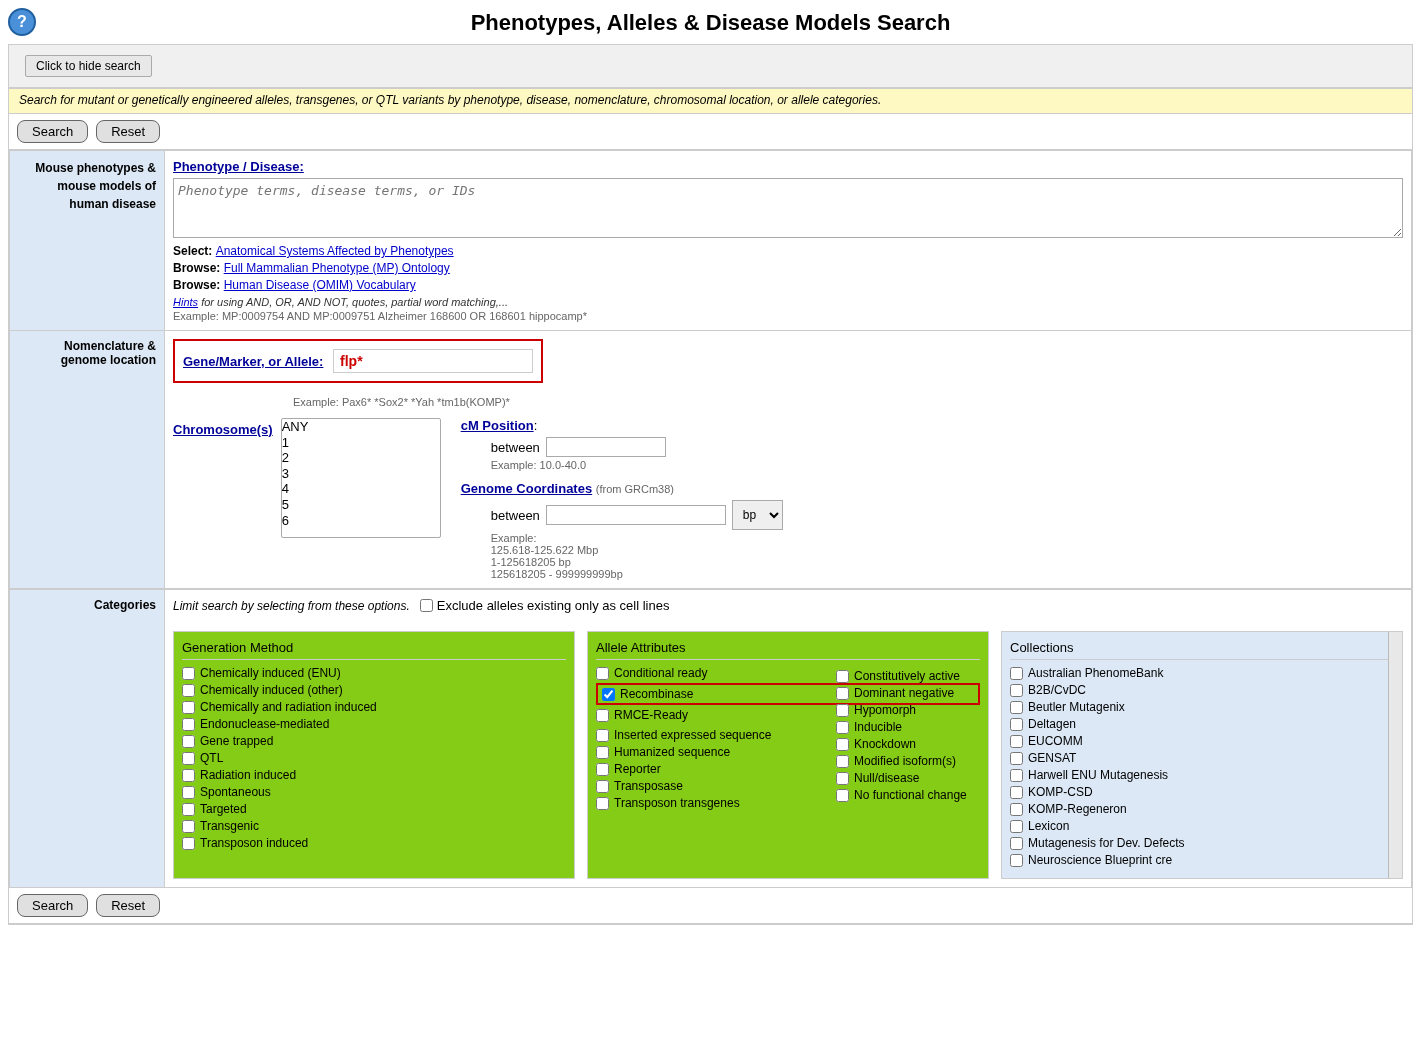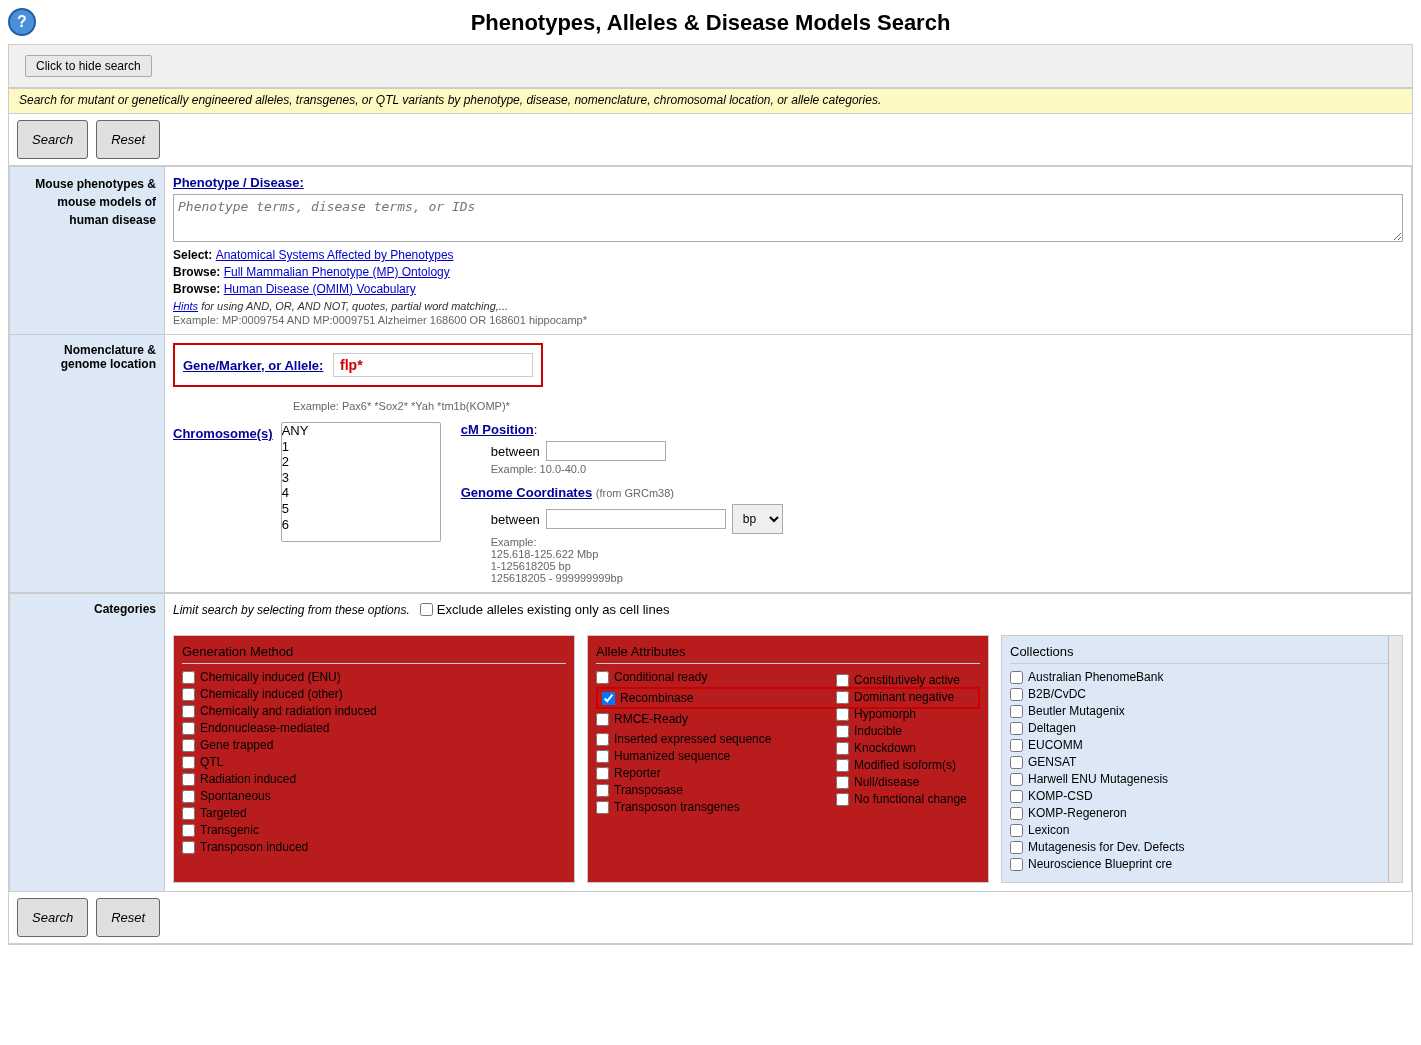--- a/index.html
+++ b/index.html
@@ -24,26 +24,26 @@
     }
     
     .search-description {
       font-style: italic; font-size: 12px; padding: 4px 10px 6px;
       border-top: 1px solid #ccc; border-bottom: 1px solid #ccc;
       background: #fef9c3;
     }
     
     .search-btn-row { padding: 6px 8px; display: flex; gap: 8px; align-items: center; border-bottom: 1px solid #ccc; }
     .btn-search, .btn-reset {
-      padding: 11px 14px; border: 1px solid #666; background: #e0e0e0;
-      cursor: pointer; font-size: 13px; border-radius: 3px; font-style: italic;
+      padding: 3px 14px; border: 1px solid #666; background: #e0e0e0;
+      cursor: pointer; font-size: 13px; border-radius: 8px;
     }
     
     .phenotype-textarea {
-      width: 100%; height: 48px; border: 1px solid #aaa; color: #999;
+      width: 100%; height: 60px; border: 1px solid #aaa; color: #999;
       font-style: italic; font-size: 13px; padding: 4px; resize: vertical;
     }
     
     .link-blue { color: #0000cc; text-decoration: underline; cursor: pointer; }
     .link-dark { color: #000099; text-decoration: underline; cursor: pointer; font-weight: bold; }
     
     .browse-row { margin: 3px 0; font-size: 12px; }
     .browse-label { font-weight: bold; text-align: center; }
     .hints-row { font-size: 11px; color: #333; margin-top: 4px; font-style: italic; }
     .example-row { font-size: 11px; color: #666; margin-top: 2px; }
@@ -69,21 +69,21 @@
     .cm-example { font-size: 11px; color: #666; margin-left: 30px; }
     
     .genome-coords-label { color: #000099; text-decoration: underline; cursor: pointer; font-weight: bold; font-size: 13px; margin-top: 8px; }
     .genome-coords-note { font-size: 11px; color: #666; }
     .genome-between-row { display: flex; align-items: center; gap: 6px; margin: 4px 0 2px 30px; }
     .genome-input { border: 1px solid #aaa; padding: 2px 4px; width: 180px; font-size: 12px; }
     .bp-select { border: 1px solid #aaa; padding: 6px; font-size: 12px; }
     .genome-example { font-size: 11px; color: #666; margin-left: 30px; }
     
     .gen-method-col, .allele-attr-col, .collections-col {
-      flex: 1; background: #b91c1c; padding: 8px; border: 1px solid #ccc;
+      flex: 1; background: #84cc16; padding: 8px; border: 1px solid #ccc;
     }
     .collections-col { background: #dce8f5; }
     
     .col-header { font-size: 13px; font-weight: normal; margin-bottom: 6px; border-bottom: 1px solid #ccc; padding-bottom: 4px; }
     
     .checkbox-row { display: flex; align-items: center; gap: 5px; margin: 3px 0; font-size: 12px; }
     .checkbox-row input[type=checkbox] { cursor: pointer; }
     
     .recombinase-highlighted { border: 2px solid #cc0000; padding: 2px 4px; }
     .limit-text { font-size: 12px; font-style: italic; }

